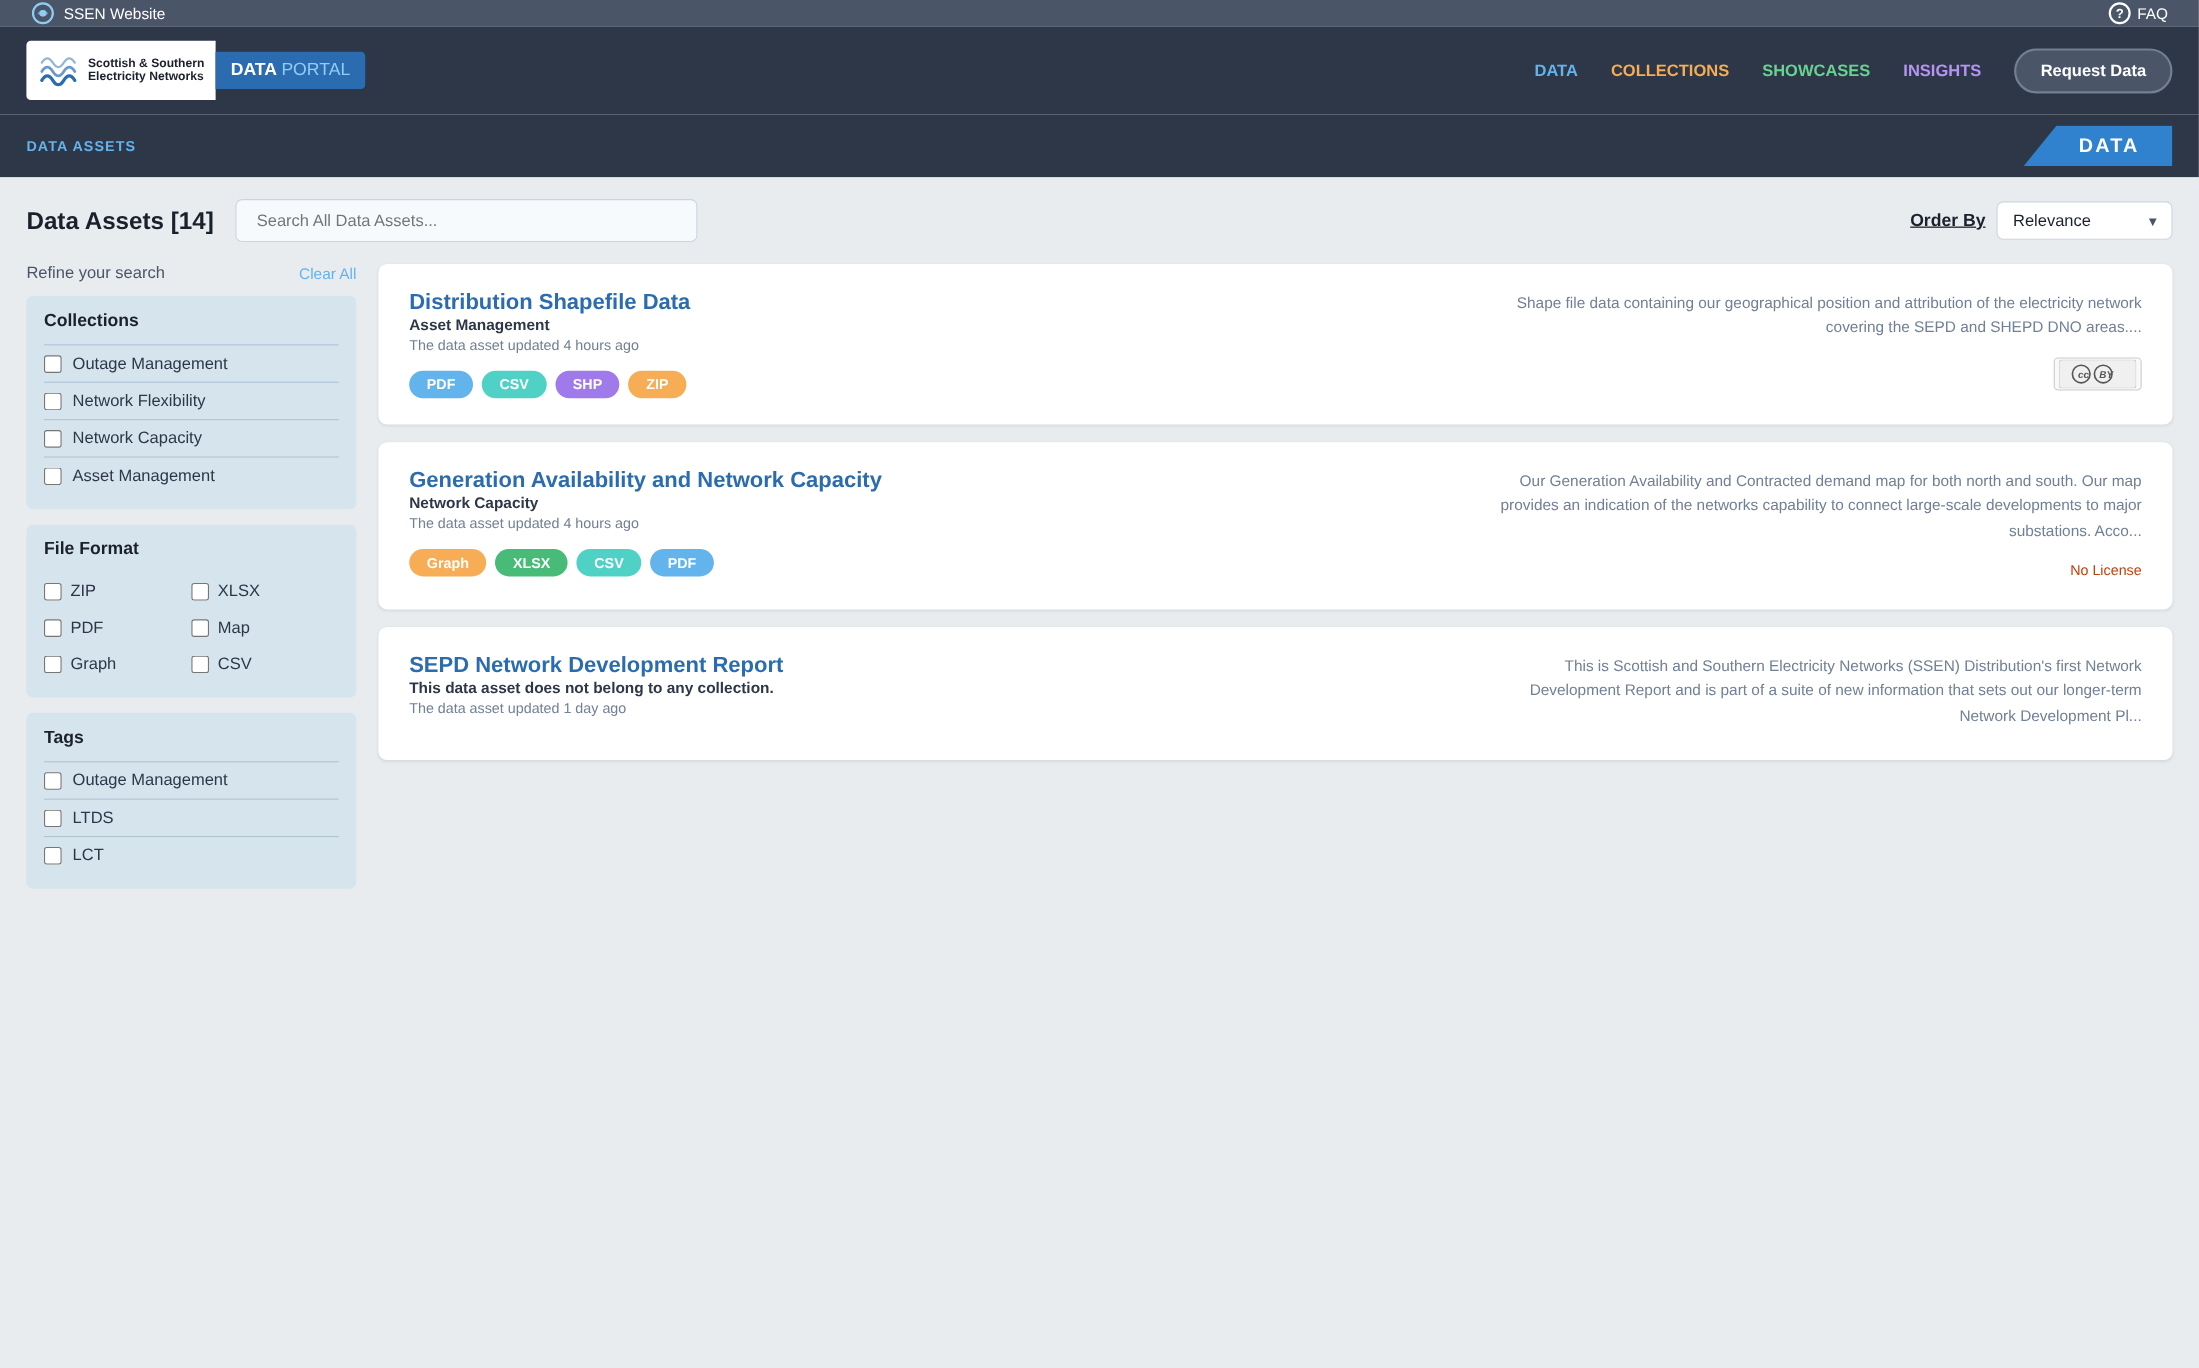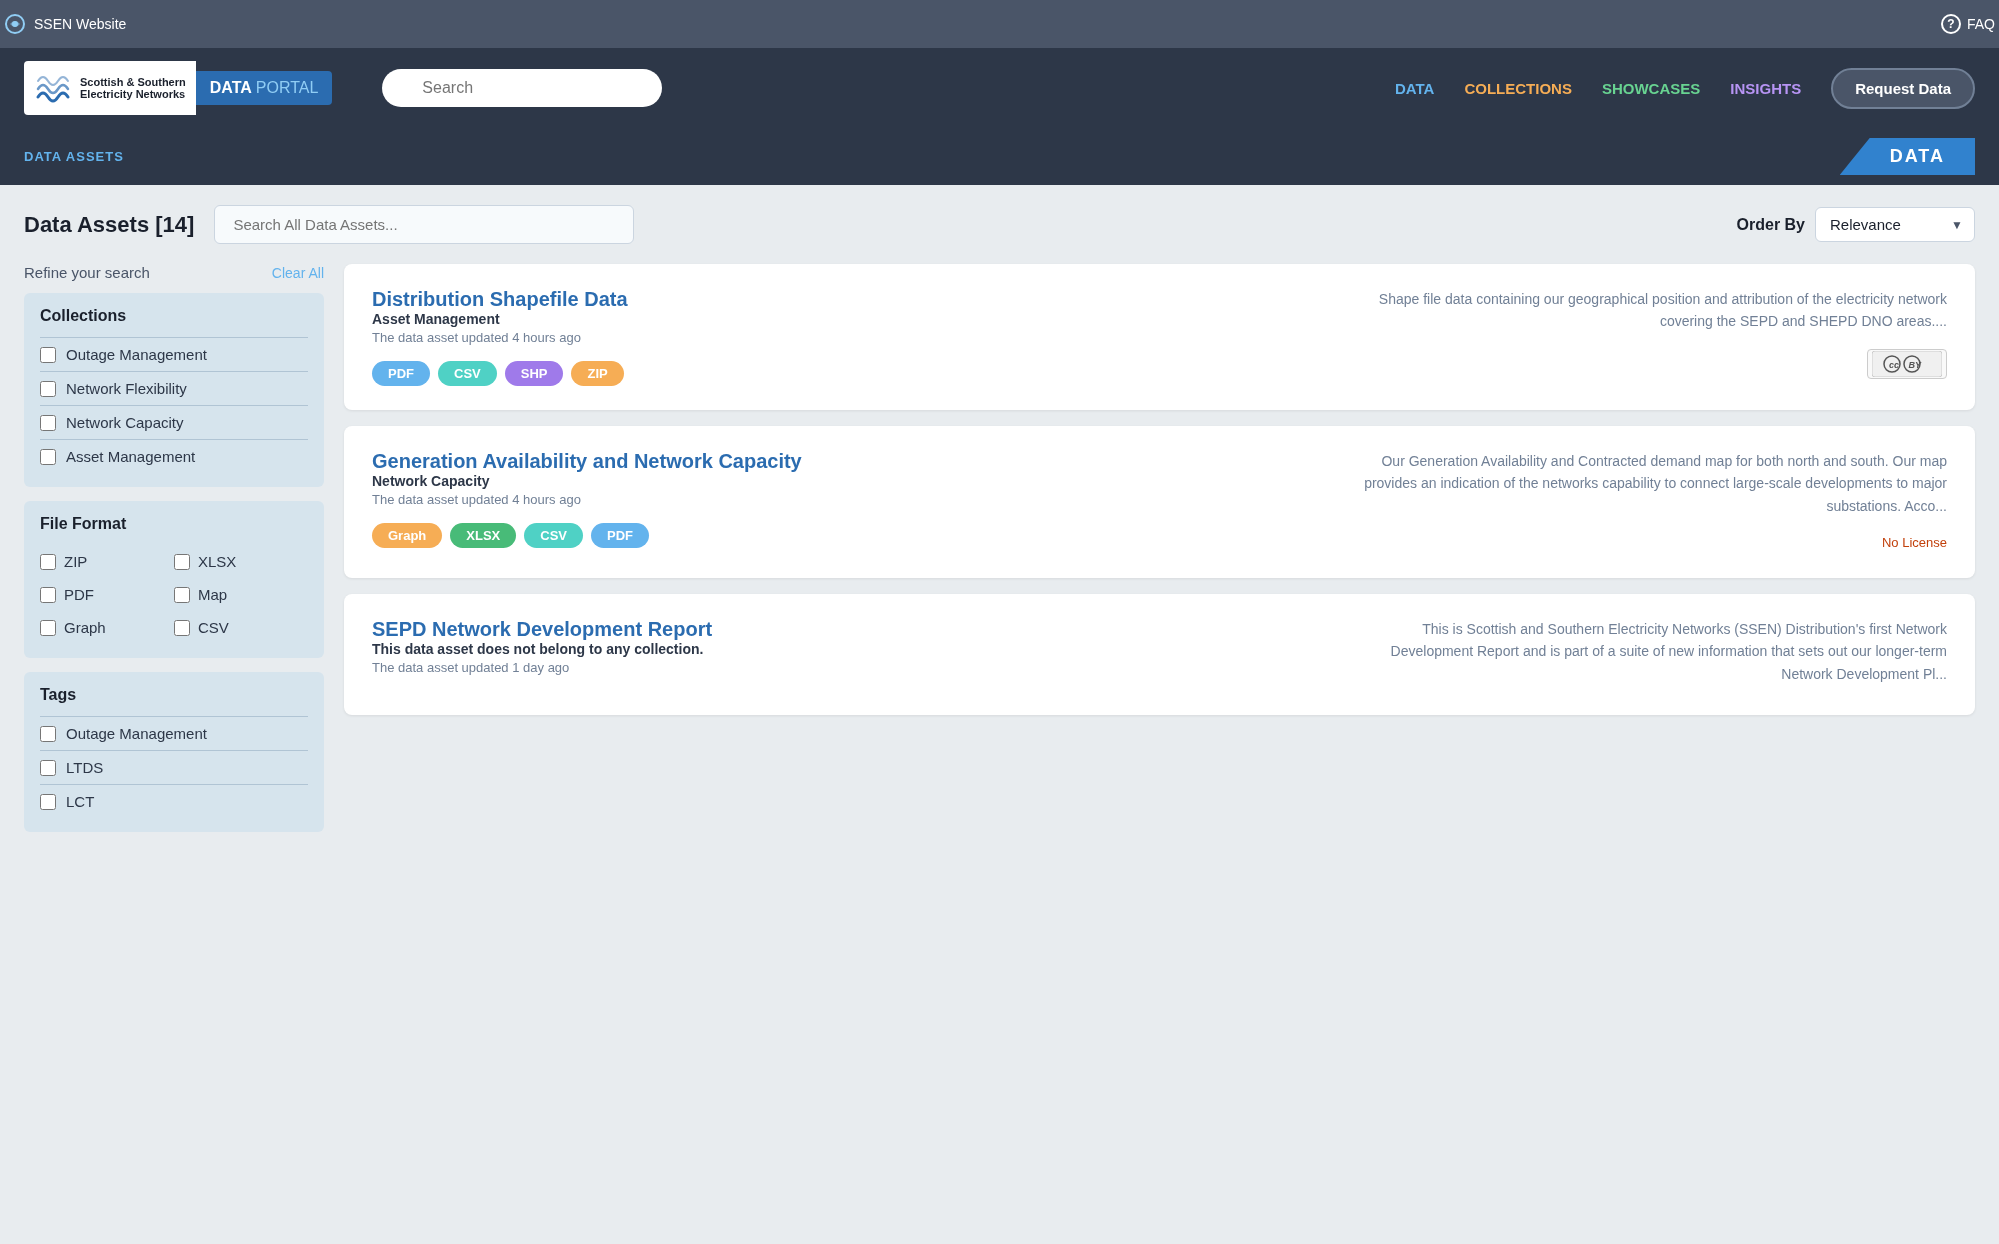--- a/index.html
+++ b/index.html
@@ -4,22 +4,22 @@
   <style>
     * { box-sizing: border-box; margin: 0; padding: 0; }
     body { font-family: Arial, sans-serif; background: #e8ecef; min-width: 1200px; }
 
     
     .top-bar {
       background: #4a5568;
       display: flex;
       align-items: center;
       justify-content: space-between;
-      padding: 6px 4px;
-      height: 48px;
+      padding: 6px 28px;
+      height: 24px;
     }
     .top-bar-left {
       display: flex;
       align-items: center;
       gap: 8px;
       color: #fff;
       font-size: 14px;
     }
     .top-bar-right {
       display: flex;
@@ -172,20 +172,21 @@
       font-size: 15px;
       color: #701a75;
       background: #f7fafc;
       outline: none;
     }
     .order-by-area {
       display: flex;
       align-items: center;
       gap: 10px;
       margin-left: auto;
+      text-decoration: underline;
     }
     .order-by-label {
       font-size: 16px;
       font-weight: 600;
       color: #1a202c;
     }
     .order-by-select {
       padding: 8px 36px 8px 14px;
       border-radius: 6px;
       border: 1px solid #cbd5e0;
@@ -431,26 +432,20 @@
         <div style="font-size:11px;font-weight:bold;color:#1a202c;">Scottish &amp; Southern</div>
         <div style="font-size:11px;font-weight:bold;color:#1a202c;">Electricity Networks</div>
       </div>
     </div>
     <div class="nav-logo-data">
       <span class="data-word">DATA</span>
       <span class="portal-word">PORTAL</span>
     </div>
   </div>
 
-  <div class="nav-search">
-    <div class="search-wrapper">
-      <span class="search-icon-nav">🔍</span>
-      <input class="nav-search-input" type="text" placeholder="Search" style="">
-    </div>
-  </div>
 
   <nav class="nav-links">
     <a class="nav-link nav-link-data">DATA</a>
     <a class="nav-link nav-link-collections">COLLECTIONS</a>
     <a class="nav-link nav-link-showcases">SHOWCASES</a>
     <a class="nav-link nav-link-insights">INSIGHTS</a>
     <button class="nav-btn-request">Request Data</button>
   </nav>
 </div>
 

